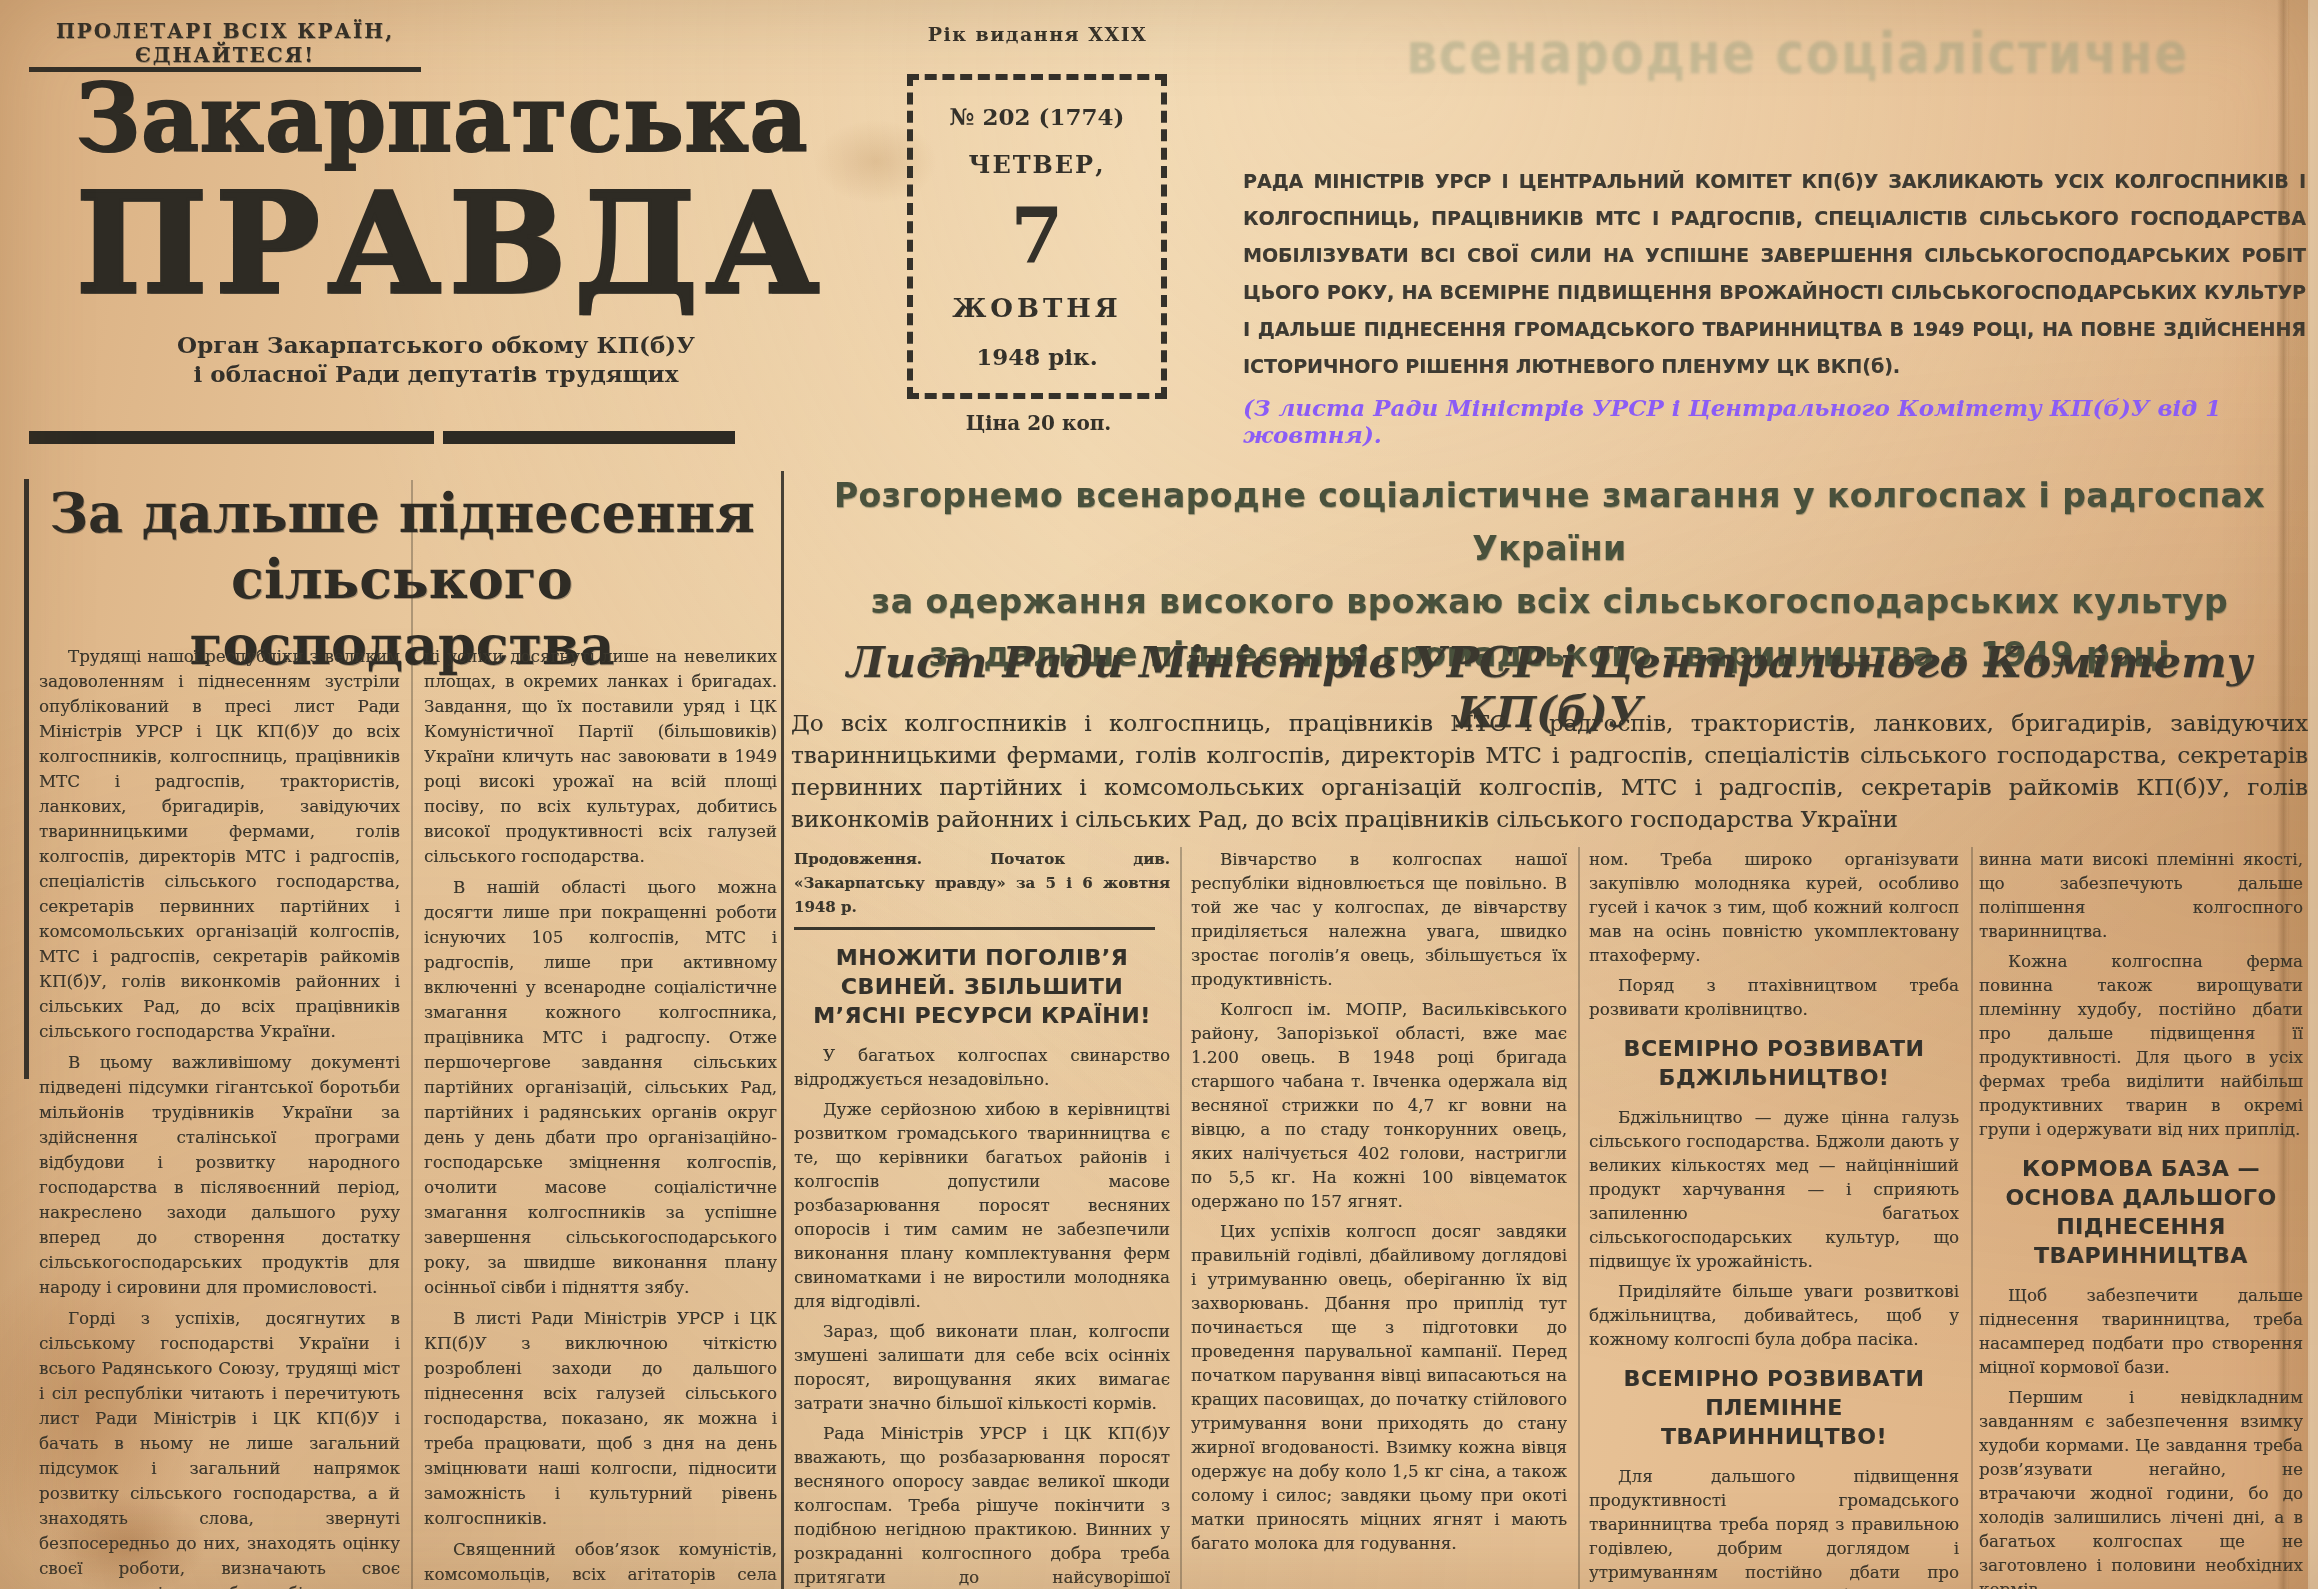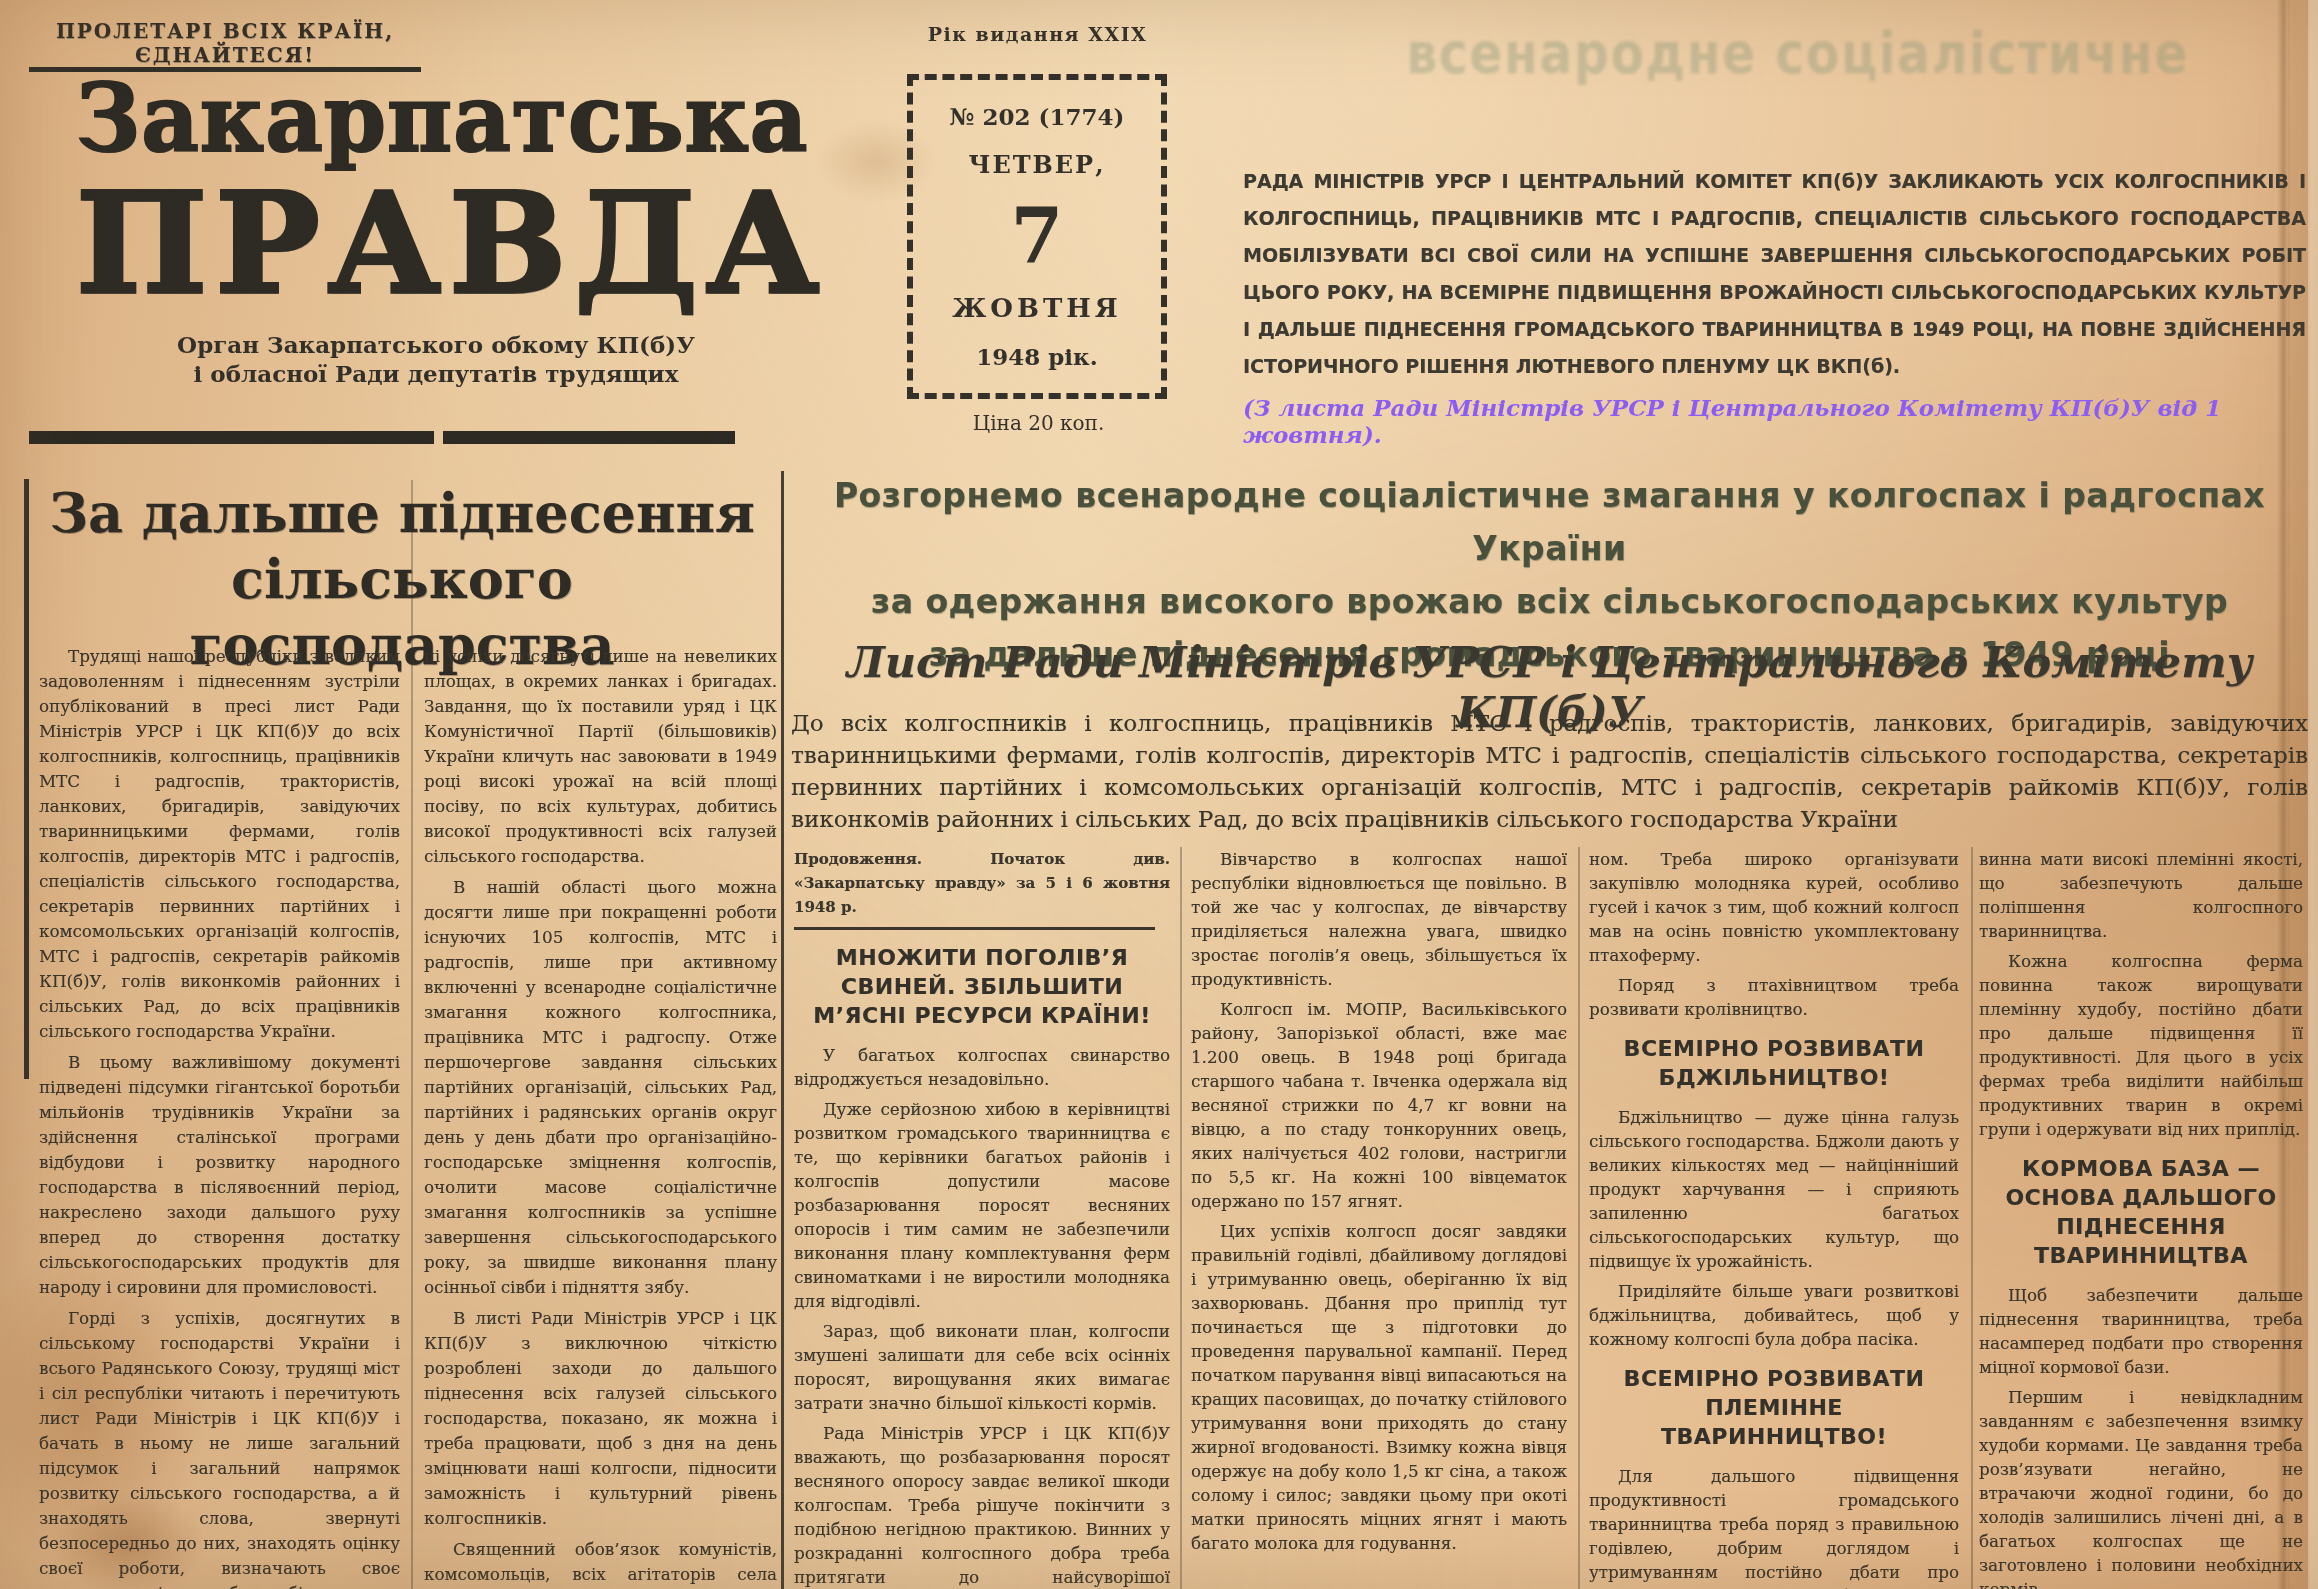--- a/index.html
+++ b/index.html
@@ -44,21 +44,21 @@
     left:907px;top:74px;width:260px;height:325px;box-sizing:border-box;
     border:6.6px dashed #34312a;display:flex;flex-direction:column;
     align-items:center;justify-content:space-evenly;padding:4px 0;
     color:#34312a;font-weight:bold;text-align:center;
   }
   .issue{font-size:23px;}
   .weekday{font-size:24px;letter-spacing:2px;}
   .day{font-size:76px;line-height:76px;}
   .month{font-size:26px;letter-spacing:4px;}
   .yearline{font-size:23px;}
-  .price{left:932px;top:411px;width:213px;text-align:center;font-weight:normal;font-size:20px;color:#34312a;}
+  .price{left:932px;top:411px;width:213px;text-align:center;font-weight:bold;font-size:20px;color:#34312a;}
   
   .ghost{
     left:1286px;top:26px;width:1023px;text-align:center;
     font-family:"DejaVu Sans",sans-serif;font-weight:bold;font-size:49px;
     color:#87987a;opacity:.36;filter:blur(1.5px);letter-spacing:1.5px;transform:scaleY(1.15);
   }
   
   .manifesto{
     left:1243px;top:163px;width:1063px;
     font-family:"DejaVu Sans",sans-serif;font-weight:bold;

